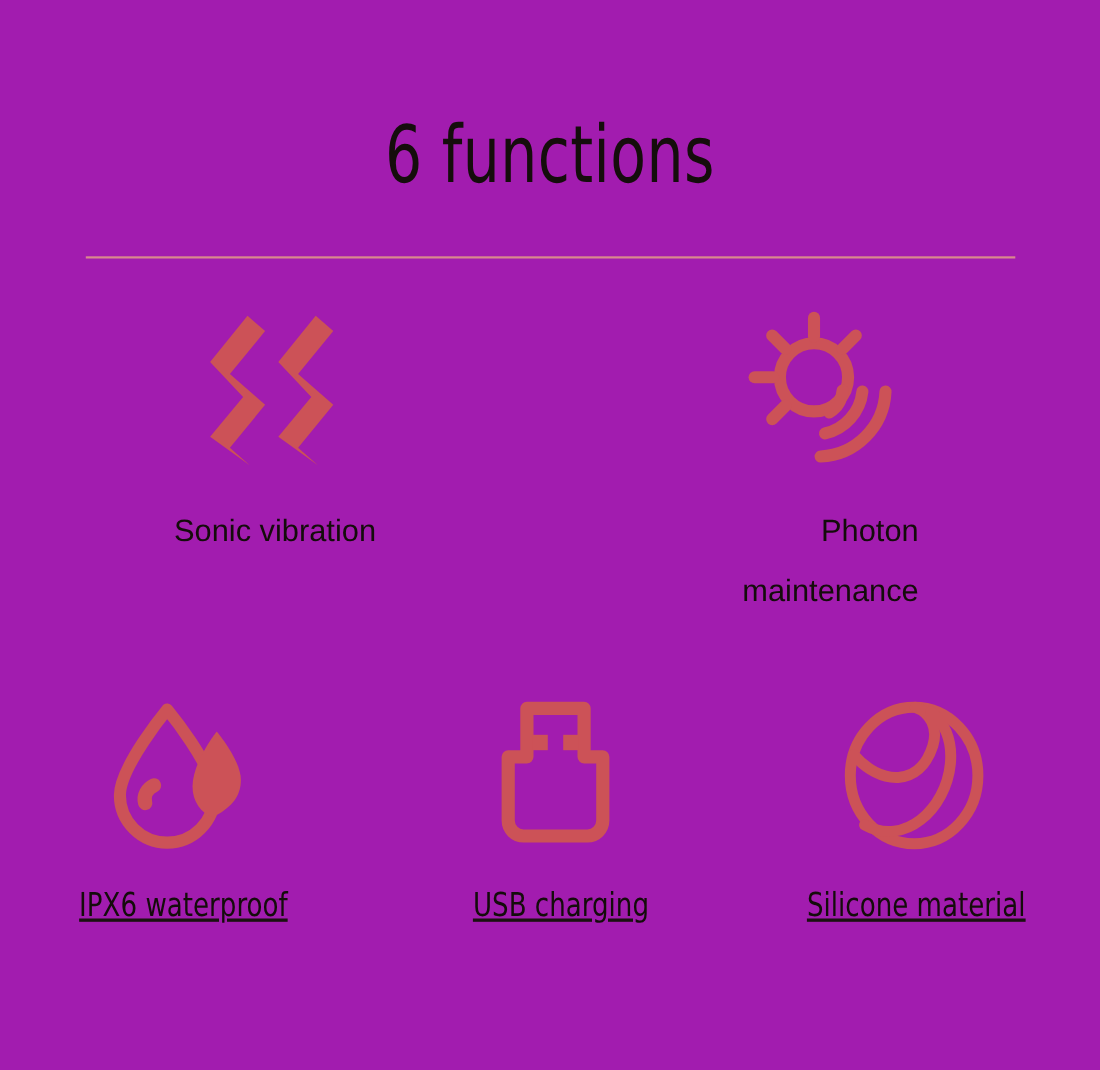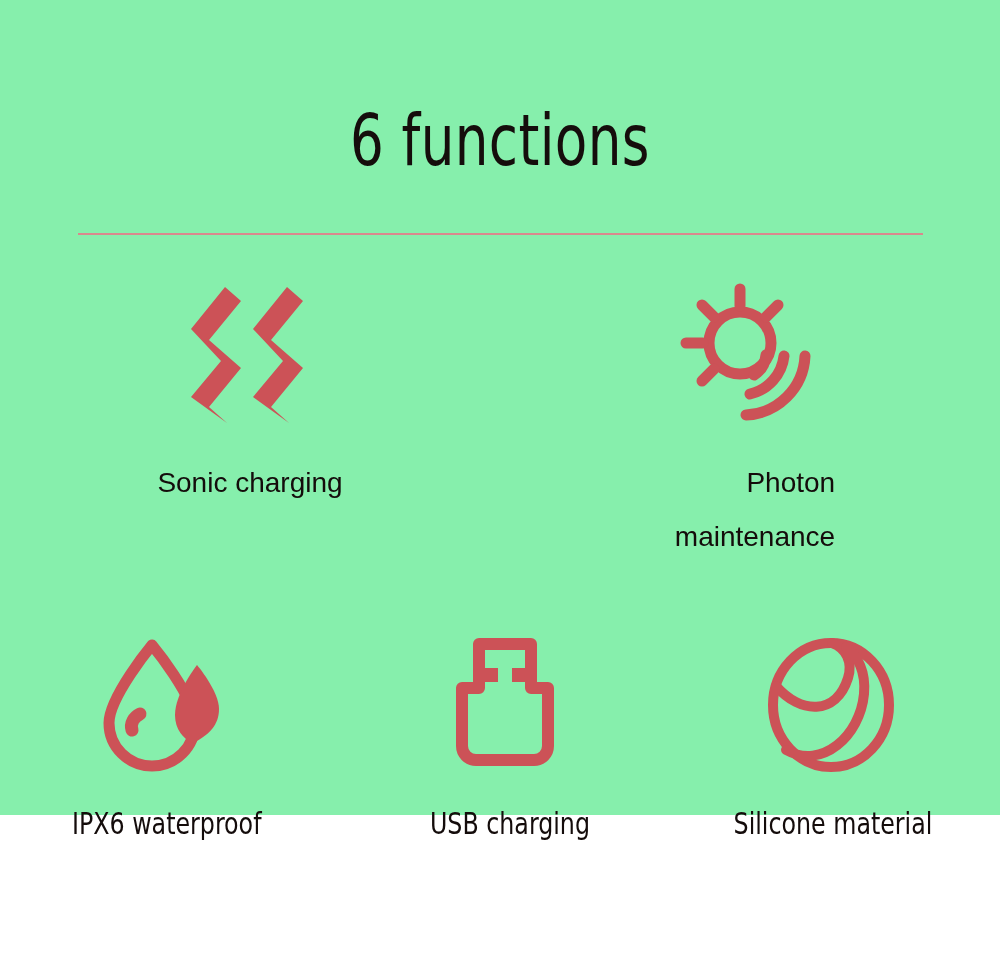--- a/index.html
+++ b/index.html
@@ -13,22 +13,22 @@
     height: 973px;
     font-family: "Liberation Sans", sans-serif;
     color: #1a1110;
     overflow: hidden;
     position: relative;
   }
 
   #page {
     position: relative;
     width: 1000px;
-    height: 815px;
-    background: #86efac;
+    height: 973px;
+    background: #a21caf;
   }
 
   
   .page-title {
     position: absolute;
     left: 0;
     top: 104px;
     width: 1000px;
     text-align: center;
     font-family: "DejaVu Sans Condensed", "Liberation Sans Narrow", "Liberation Sans", sans-serif;
@@ -57,21 +57,21 @@
     left: 0;
     top: 280px;
     width: 1000px;
   }
 
   .feature-row {
     display: flex;
     width: 1000px;
   }
   .feature-row.row-1 { height: 350px; }
-  .feature-row.row-2 { height: 240px; }
+  .feature-row.row-2 { height: 240px; text-decoration: underline; }
 
   .feature-cell {
     flex: 1 1 0;
     display: flex;
     flex-direction: column;
     align-items: center;
     position: relative;
   }
 
   .icon-wrap {
@@ -135,21 +135,21 @@
 
       <div class="feature-cell cell-sonic">
         <div class="icon-wrap">
           <svg width="130" height="150" viewBox="0 0 130 150" aria-hidden="true">
             <g fill="#cc5257">
               <path d="M42 2 L58 16 L26 55 L58 83 L26 122 L44 138 L8 112 L38 76 L8 44 Z"></path>
               <path d="M104 2 L120 16 L88 55 L120 83 L88 122 L106 138 L70 112 L100 76 L70 44 Z"></path>
             </g>
           </svg>
         </div>
-        <div class="feature-label">Sonic charging</div>
+        <div class="feature-label">Sonic vibration</div>
       </div>
 
       <div class="feature-cell cell-photon">
         <div class="icon-wrap">
           <svg width="160" height="155" viewBox="0 0 160 155" aria-hidden="true">
             <g fill="none" stroke="#cc5257" stroke-width="11" stroke-linecap="round">
 
               <circle cx="62" cy="60" r="31"></circle>
 
               <line x1="62" y1="6" x2="62" y2="23"></line>

